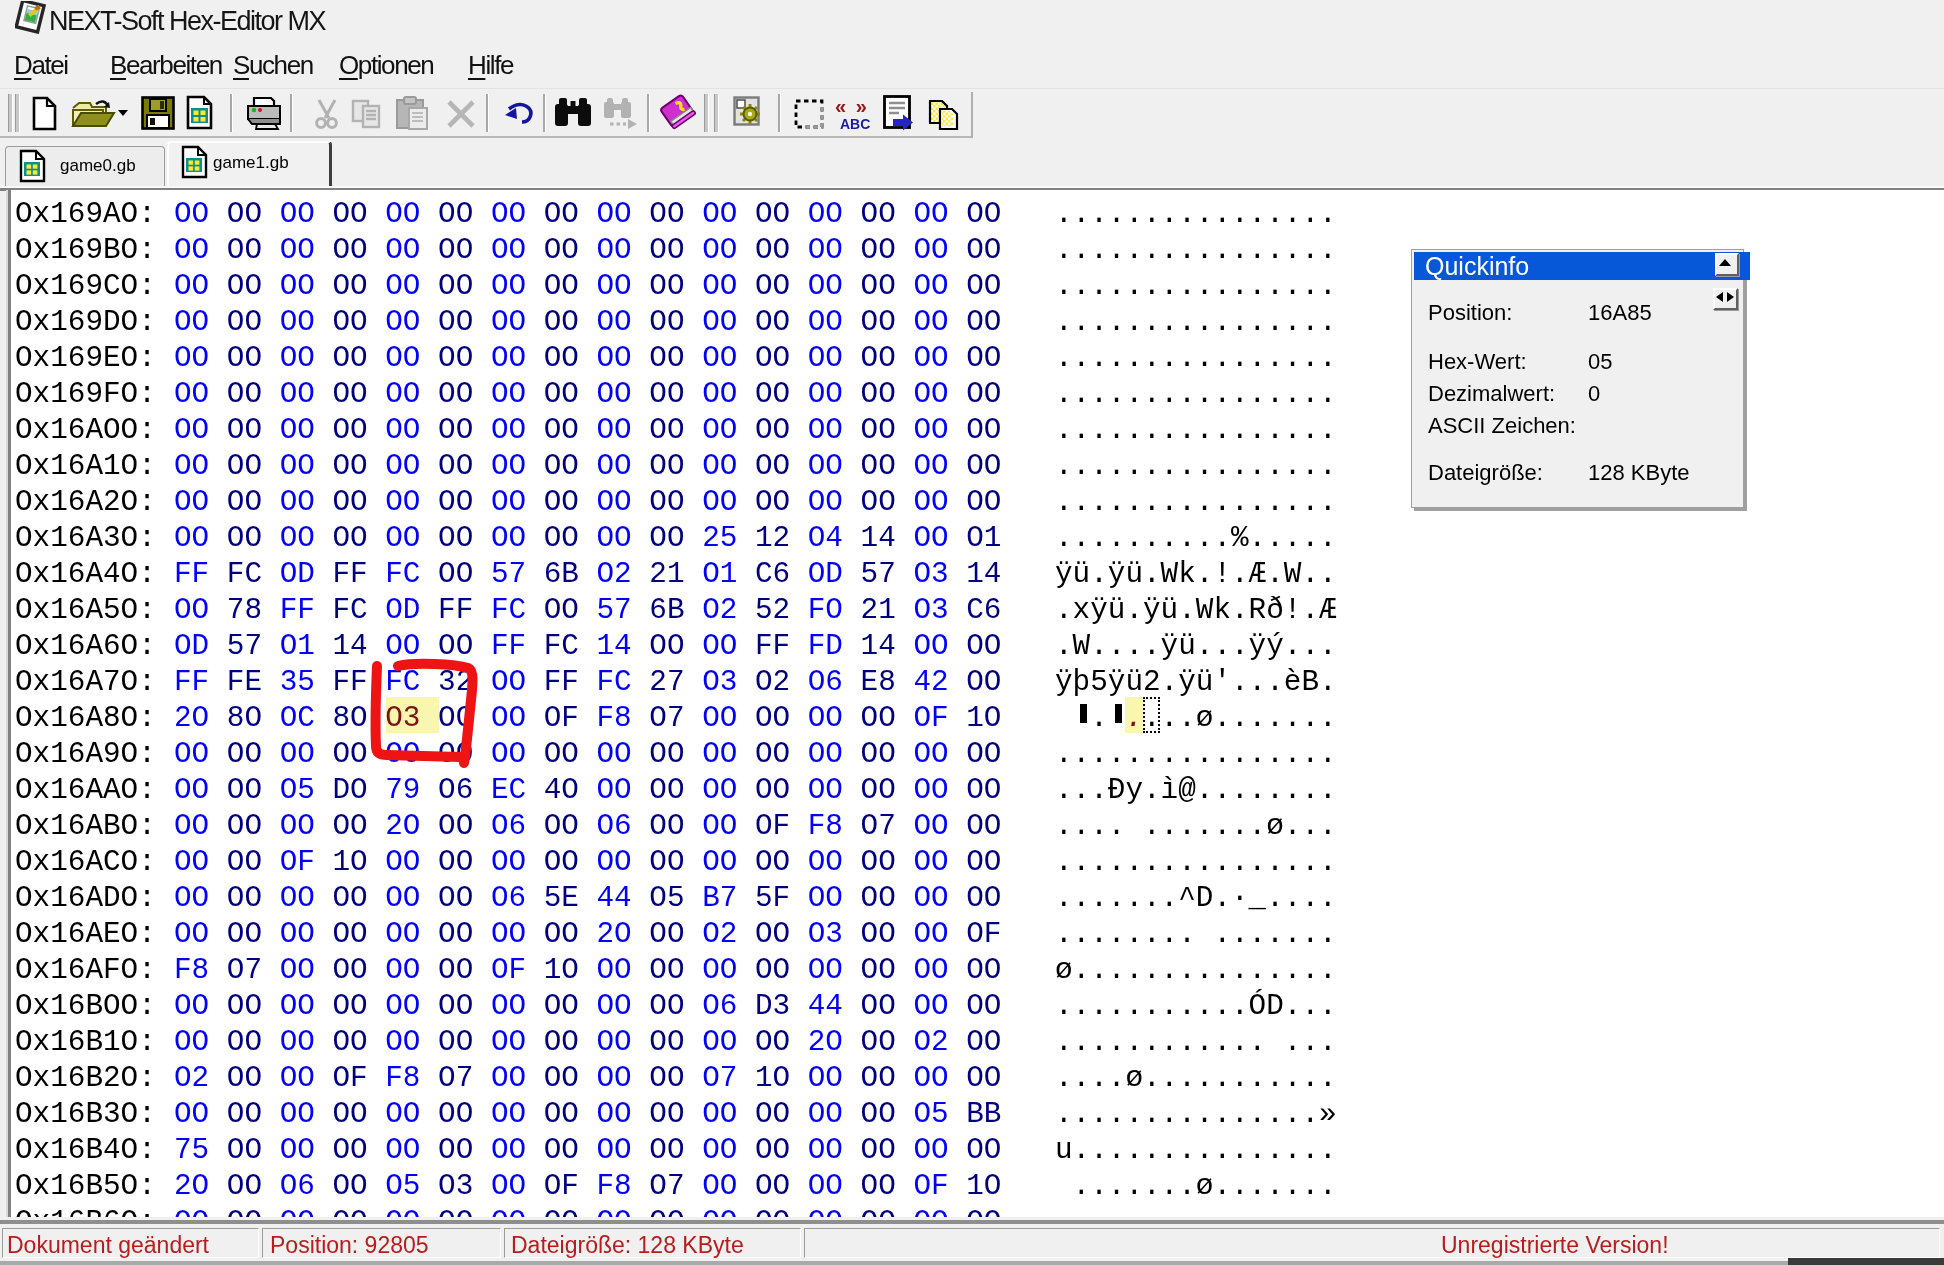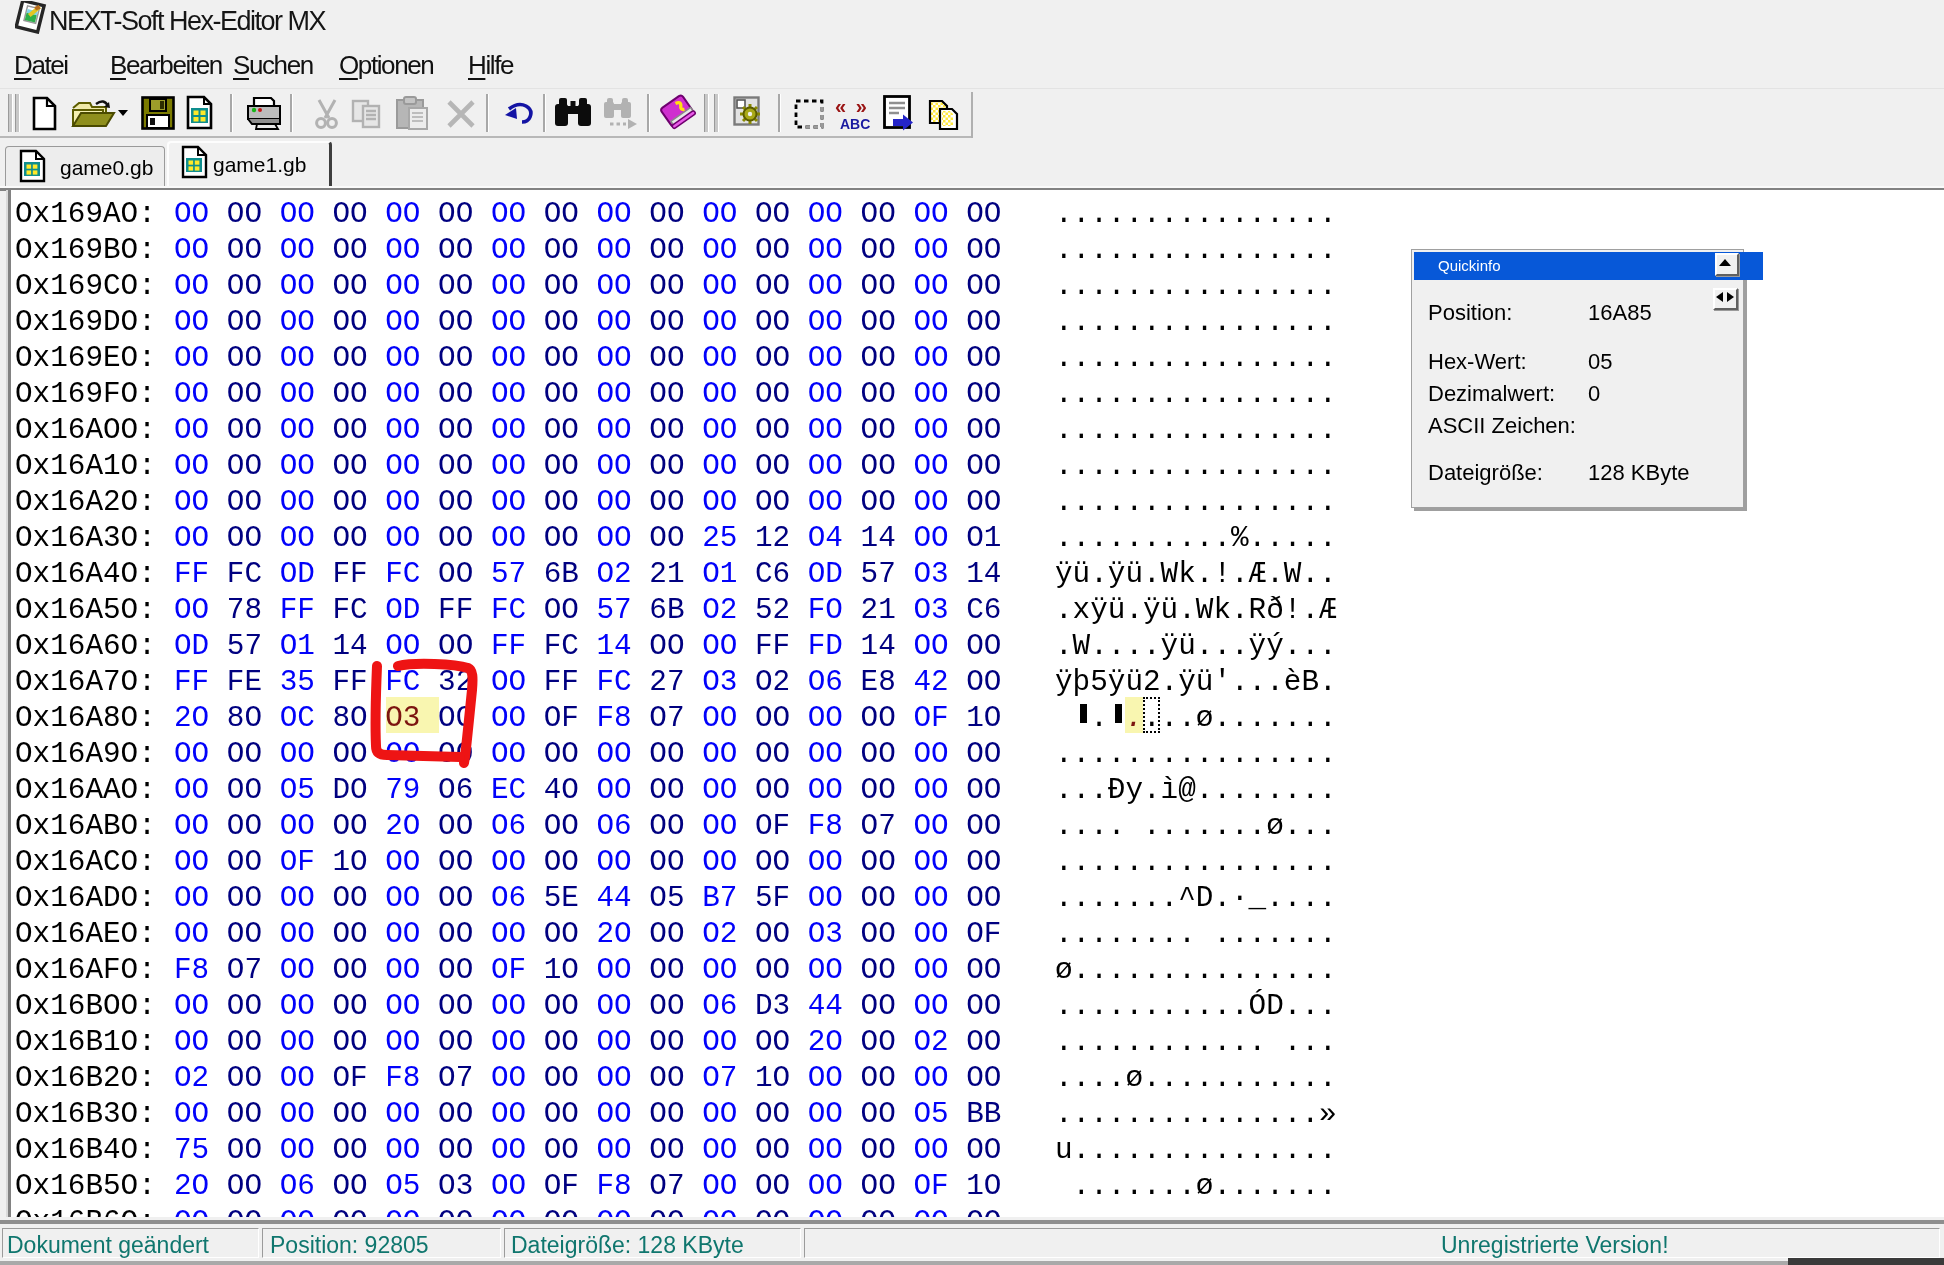--- a/index.html
+++ b/index.html
@@ -18,29 +18,29 @@
 .hl{position:absolute;background:#f9f6b0}
 .cur{position:absolute;border:2px dotted #000}
 .b80{position:absolute;background:#000}
 
 .mi{position:absolute;font-size:26px;letter-spacing:-1.4px;color:#111}
 .mi u{text-decoration-thickness:2px;text-underline-offset:4px}
 
 .sep{position:absolute;width:2px;background:#a8a8a8;border-right:1px solid #fff}
 .grip{position:absolute;width:3px;background:#c8c8c8;border-left:1px solid #9a9a9a;border-right:1px solid #fff}
 
-.tab{position:absolute;font-size:21px;color:#000}
+.tab{position:absolute;font-size:17px;color:#000}
 
 #qi{position:absolute;left:1411px;top:249px;width:331px;height:257px;background:#f0f0f0;border:1px solid #a0a0a0;box-shadow:3px 3px 0 #9f9f9f}
-#qi .t{position:absolute;left:2px;top:2px;width:325px;height:28px;background:#0758d8;color:#fff;font-size:15px;line-height:28px;padding-left:24px}
+#qi .t{position:absolute;left:2px;top:2px;width:325px;height:28px;background:#0758d8;color:#fff;font-size:25px;line-height:28px;padding-left:11px}
 #qi .lbl{position:absolute;font-size:22px;color:#000;white-space:pre}
 .btn3{position:absolute;background:#f0f0f0;border-top:2px solid #fff;border-left:2px solid #fff;border-right:2px solid #606060;border-bottom:2px solid #606060;box-shadow:1px 1px 0 #9a9a9a}
 
 .pnl{position:absolute;top:1228px;height:28px;border:1px solid #9b9b9b;border-bottom-color:#fff;border-right-color:#fff;background:#f0f0f0}
-.pnl b{font-weight:normal;position:absolute;top:3px;font-size:23px;line-height:27px;color:#0f766e;white-space:pre}
+.pnl b{font-weight:normal;position:absolute;top:3px;font-size:23px;line-height:27px;color:#b91c1c;white-space:pre}
 </style></head>
 <body>
 
 <svg class="abs" style="left:15px;top:1px" width="32" height="33" viewBox="0 0 32 33">
  <g transform="rotate(14 16 16)">
   <rect x="4" y="2" width="22" height="27" fill="#fff" stroke="#262626" stroke-width="3.4"></rect>
   <rect x="10" y="6" width="12" height="15" fill="#fff" stroke="#999" stroke-width="1.5"></rect>
   <rect x="10.7" y="9" width="10.5" height="4" fill="#7fd4e8"></rect>
   <rect x="10.7" y="13" width="10.5" height="7.5" fill="#2daf4a"></rect>
   <path d="M22 4 L14 15" stroke="#e3c623" stroke-width="4"></path>

